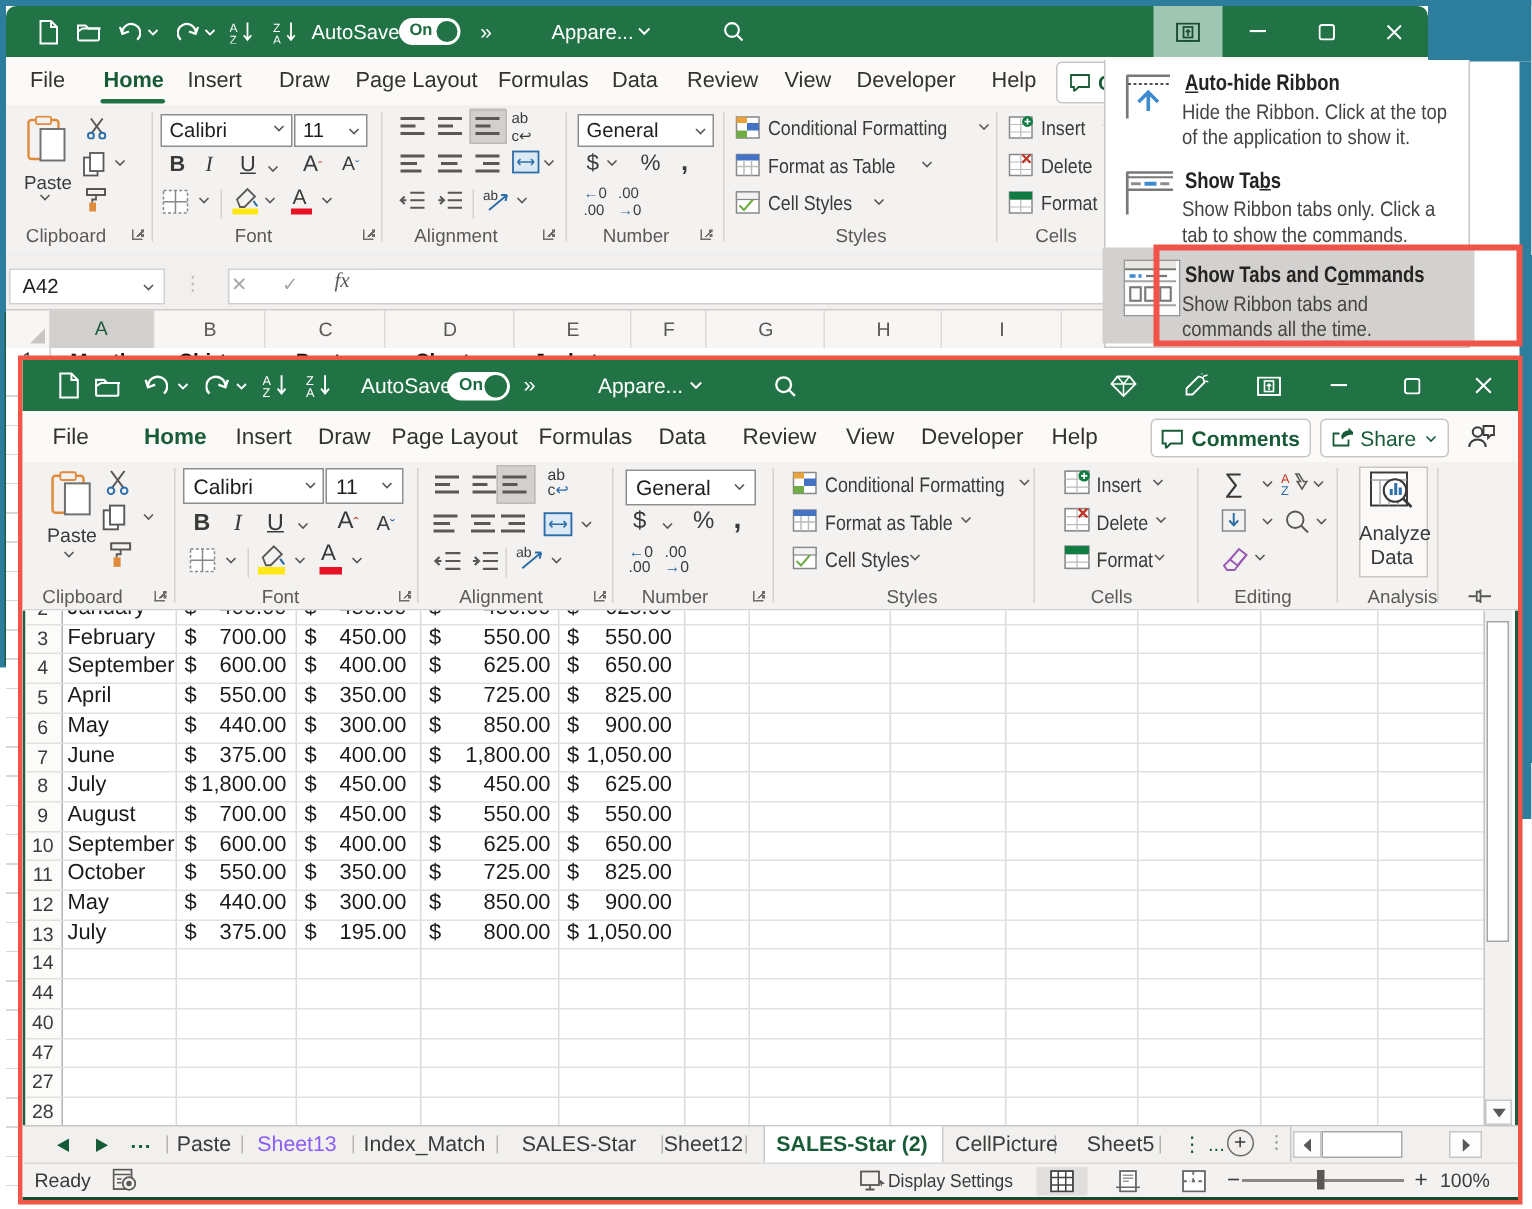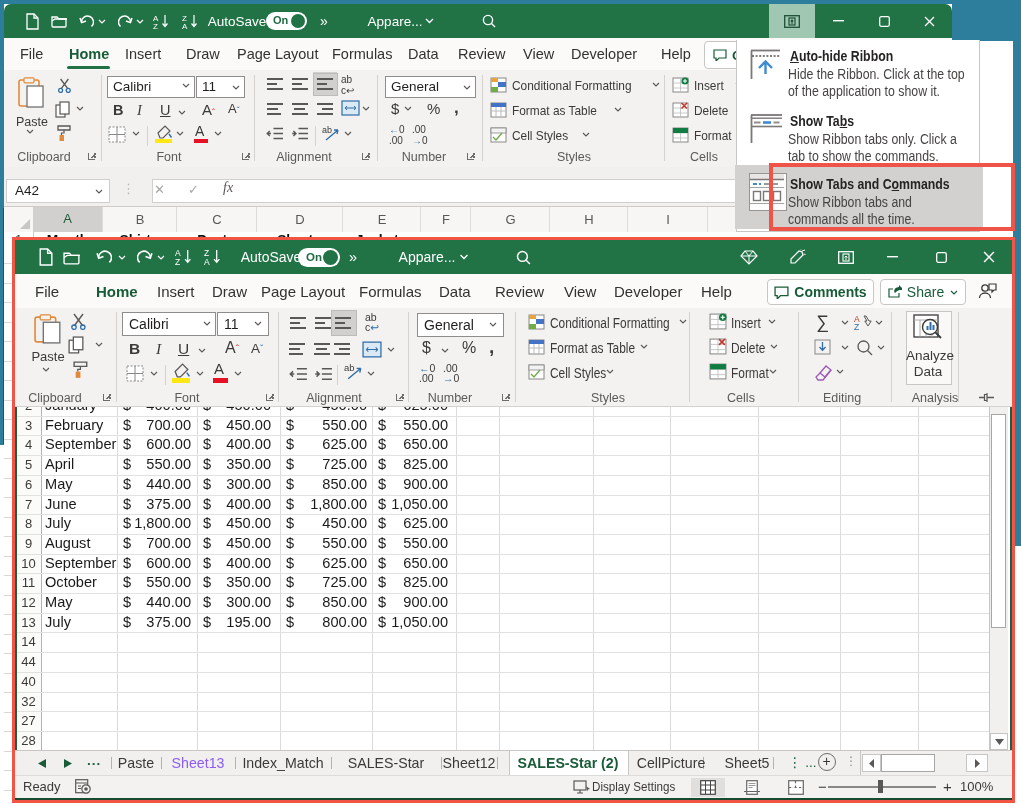--- a/index.html
+++ b/index.html
@@ -1023,21 +1023,21 @@
         <div class="rownum" style="left:1.5px;top:87.5px;width:24px;height:19.7px;line-height:19.7px;">7</div>
         <div class="rownum" style="left:1.5px;top:107.2px;width:24px;height:19.7px;line-height:19.7px;">8</div>
         <div class="rownum" style="left:1.5px;top:126.9px;width:24px;height:19.7px;line-height:19.7px;">9</div>
         <div class="rownum" style="left:1.5px;top:146.6px;width:24px;height:19.7px;line-height:19.7px;">10</div>
         <div class="rownum" style="left:1.5px;top:166.3px;width:24px;height:19.7px;line-height:19.7px;">11</div>
         <div class="rownum" style="left:1.5px;top:186.0px;width:24px;height:19.7px;line-height:19.7px;">12</div>
         <div class="rownum" style="left:1.5px;top:205.7px;width:24px;height:19.7px;line-height:19.7px;">13</div>
         <div class="rownum" style="left:1.5px;top:225.4px;width:24px;height:19.7px;line-height:19.7px;">14</div>
         <div class="rownum" style="left:1.5px;top:245.1px;width:24px;height:19.7px;line-height:19.7px;">44</div>
         <div class="rownum" style="left:1.5px;top:264.8px;width:24px;height:19.7px;line-height:19.7px;">40</div>
-        <div class="rownum" style="left:1.5px;top:284.5px;width:24px;height:19.7px;line-height:19.7px;">32</div>
+        <div class="rownum" style="left:1.5px;top:284.5px;width:24px;height:19.7px;line-height:19.7px;">47</div>
         <div class="rownum" style="left:1.5px;top:304.2px;width:24px;height:19.7px;line-height:19.7px;">27</div>
         <div class="rownum" style="left:1.5px;top:323.9px;width:24px;height:19.7px;line-height:19.7px;">28</div>
         <div class="celltxt" style="left:30px;top:-11.0px;height:19.7px;line-height:19.7px;">January</div>
         <div class="celltxt" style="left:108px;top:-11.0px;height:19.7px;line-height:19.7px;">$</div>
         <div class="celltxt" style="right:821px;top:-11.0px;height:19.7px;line-height:19.7px;">400.00</div>
         <div class="celltxt" style="left:188px;top:-11.0px;height:19.7px;line-height:19.7px;">$</div>
         <div class="celltxt" style="right:741px;top:-11.0px;height:19.7px;line-height:19.7px;">450.00</div>
         <div class="celltxt" style="left:271px;top:-11.0px;height:19.7px;line-height:19.7px;">$</div>
         <div class="celltxt" style="right:645px;top:-11.0px;height:19.7px;line-height:19.7px;">450.00</div>
         <div class="celltxt" style="left:363px;top:-11.0px;height:19.7px;line-height:19.7px;">$</div>

